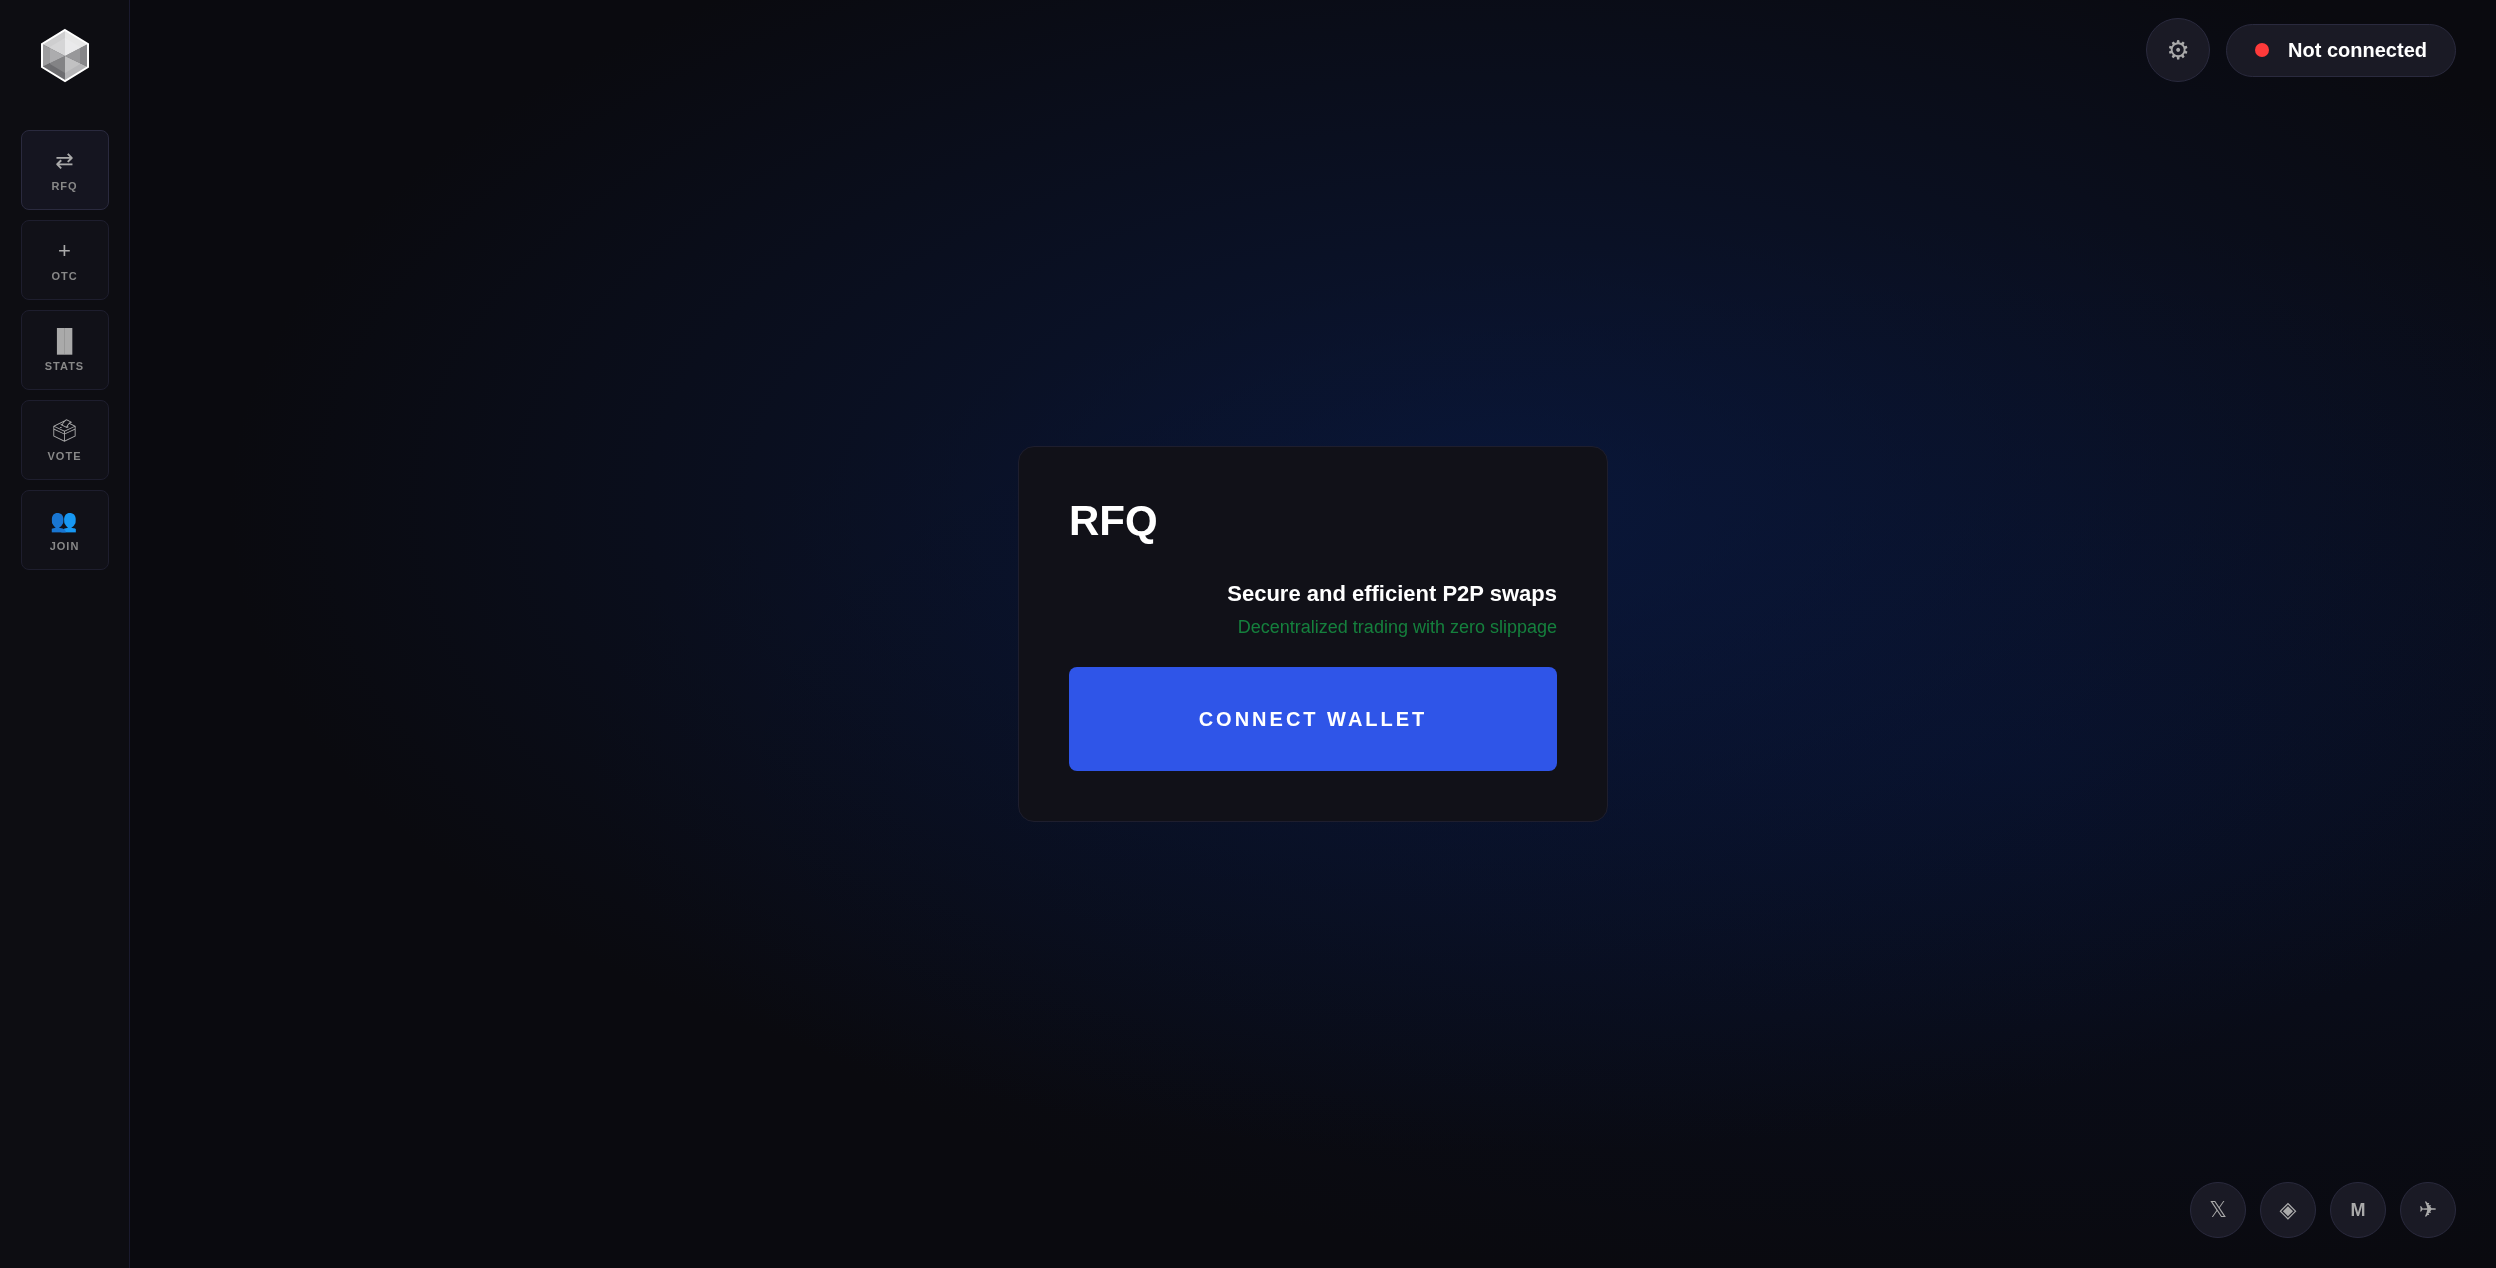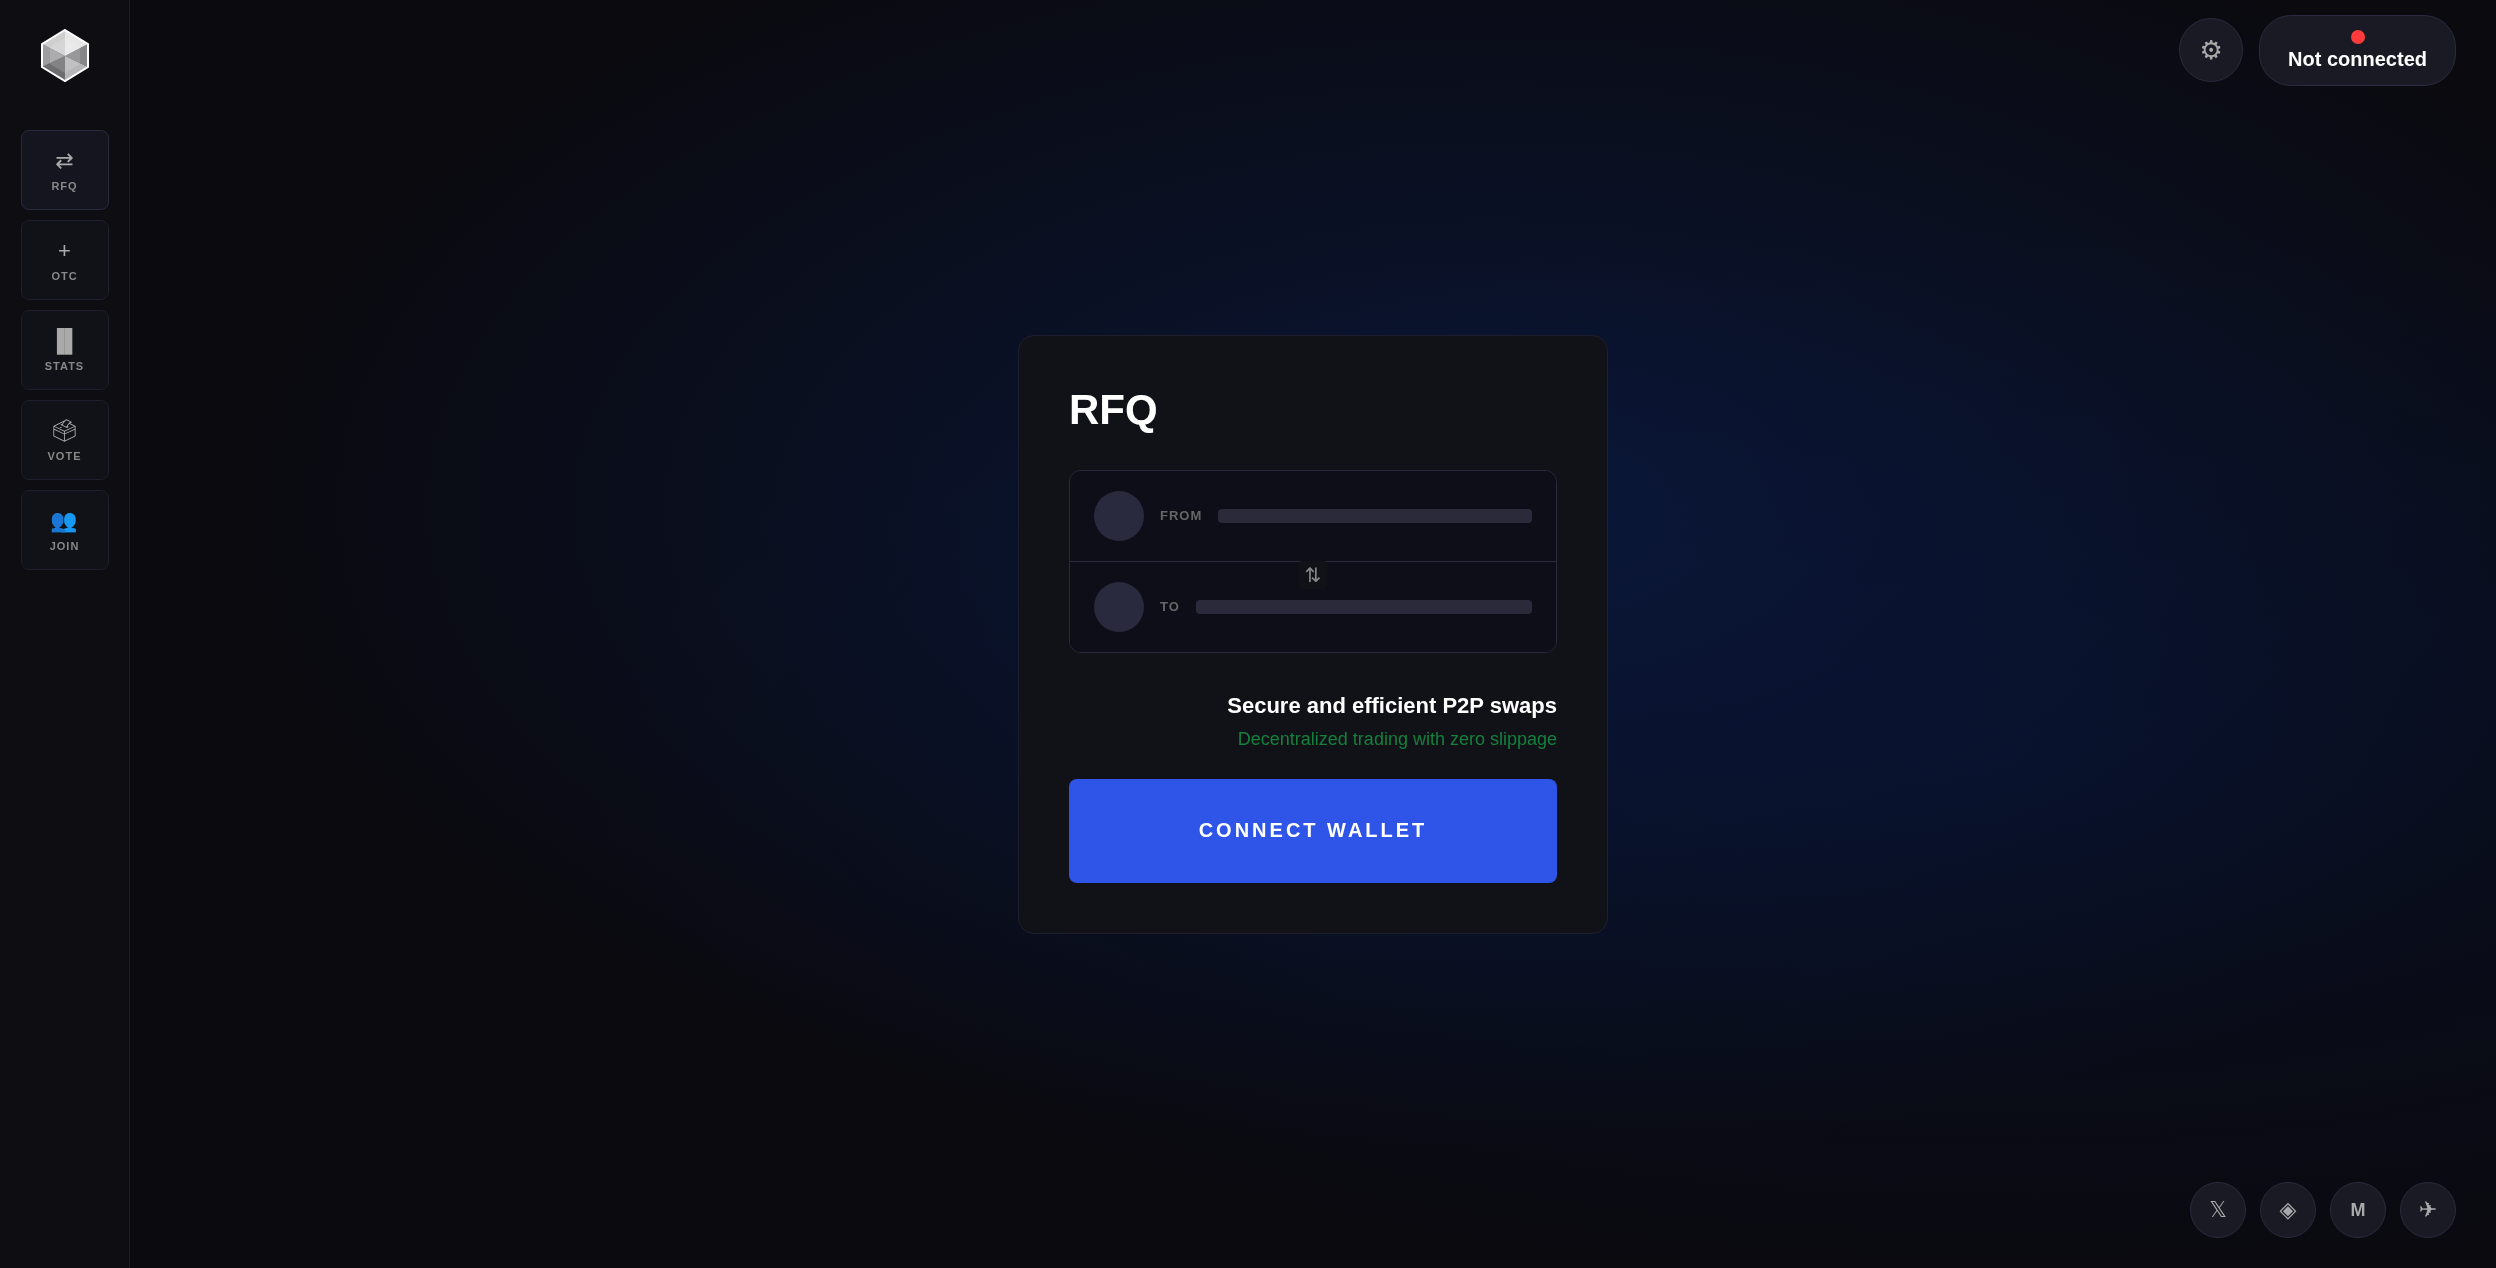--- a/index.html
+++ b/index.html
@@ -129,27 +129,26 @@
       align-items: center;
       justify-content: center;
       cursor: pointer;
       font-size: 26px;
       color: #aaa;
     }
 
     .wallet-status {
       display: flex;
       align-items: center;
-      gap: 4px;
+      gap: 19px;
       background-color: #1a1a25;
       border: 1px solid #2a2a3e;
       border-radius: 32px;
       padding: 14px 28px;
       cursor: pointer;
-      flex-direction: column;
     }
 
     .status-dot {
       width: 14px;
       height: 14px;
       border-radius: 50%;
       background-color: #ff3a3a;
       flex-shrink: 0;
     }
 
@@ -369,38 +368,20 @@
       <span class="wallet-status-text">Not connected</span>
     </div>
   </div>
 </header>
 
 <main class="main">
   <div class="rfq-card">
     <h1 class="rfq-title">RFQ</h1>
 
     
-    <div class="token-section">
-
-      <div class="token-row">
-        <div class="token-circle"></div>
-        <span class="token-label">FROM</span>
-        <div class="token-input-bar"></div>
-      </div>
-
-      <div class="swap-divider">
-        <span class="swap-icon">⇅</span>
-      </div>
-
-      <div class="token-row">
-        <div class="token-circle"></div>
-        <span class="token-label">TO</span>
-        <div class="token-input-bar"></div>
-      </div>
-    </div>
 
     
     <div class="promo-section">
       <p class="promo-title">Secure and efficient P2P swaps</p>
       <p class="promo-subtitle">Decentralized trading with zero slippage</p>
     </div>
 
     
     <button class="connect-btn">CONNECT WALLET</button>
   </div>

